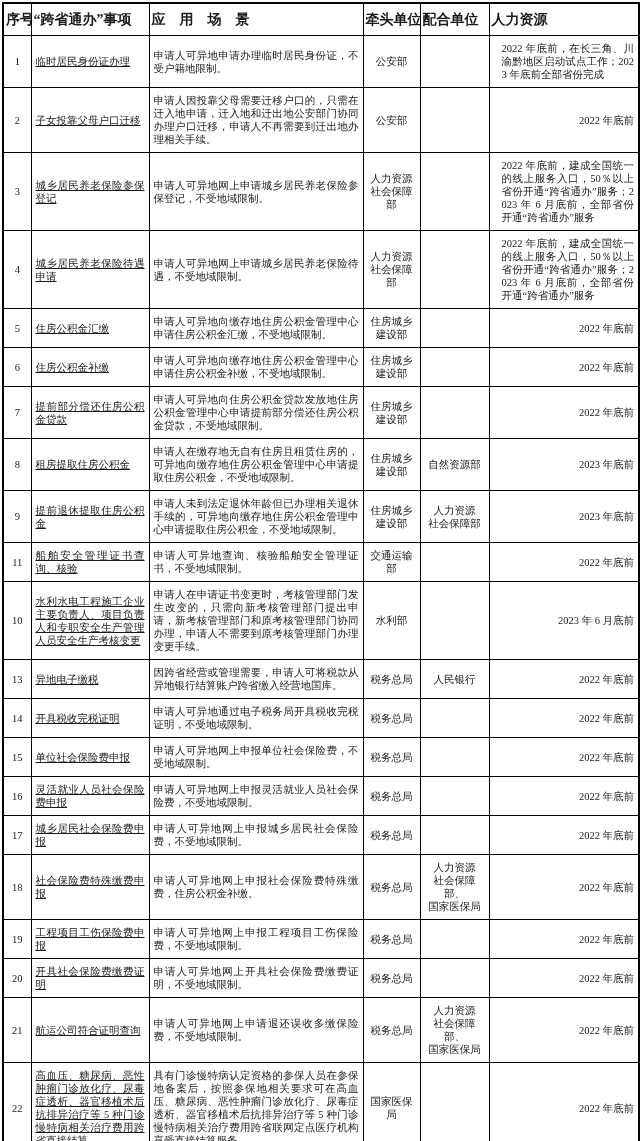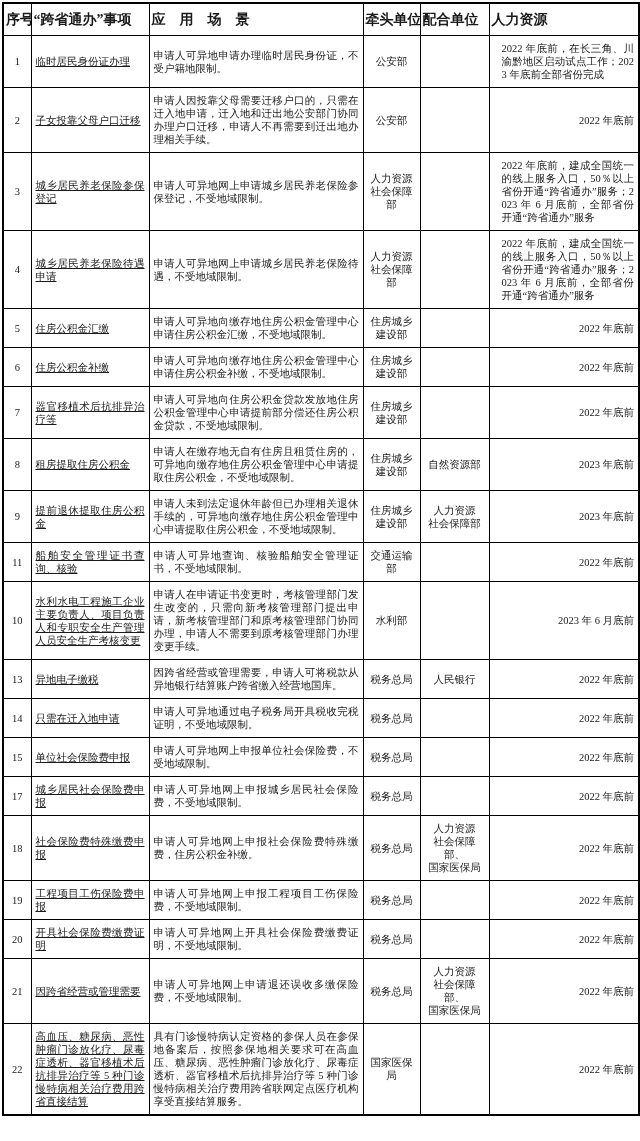--- a/index.html
+++ b/index.html
@@ -143,21 +143,21 @@
     <td class="cell-index">6</td>
     <td class="cell-item">住房公积金补缴</td>
     <td class="cell-scenario">申请人可异地向缴存地住房公积金管理中心申请住房公积金补缴，不受地域限制。</td>
     <td class="cell-lead">住房城乡
 建设部</td>
     <td class="cell-support"></td>
     <td class="cell-time">2022 年底前</td>
   </tr>
         <tr>
     <td class="cell-index">7</td>
-    <td class="cell-item">器官移植术后抗排异治疗等</td>
+    <td class="cell-item">提前部分偿还住房公积金贷款</td>
     <td class="cell-scenario">申请人可异地向住房公积金贷款发放地住房公积金管理中心申请提前部分偿还住房公积金贷款，不受地域限制。</td>
     <td class="cell-lead">住房城乡
 建设部</td>
     <td class="cell-support"></td>
     <td class="cell-time">2022 年底前</td>
   </tr>
         <tr>
     <td class="cell-index">8</td>
     <td class="cell-item">租房提取住房公积金</td>
     <td class="cell-scenario">申请人在缴存地无自有住房且租赁住房的，可异地向缴存地住房公积金管理中心申请提取住房公积金，不受地域限制。</td>
@@ -195,35 +195,43 @@
         <tr>
     <td class="cell-index">13</td>
     <td class="cell-item">异地电子缴税</td>
     <td class="cell-scenario">因跨省经营或管理需要，申请人可将税款从异地银行结算账户跨省缴入经营地国库。</td>
     <td class="cell-lead">税务总局</td>
     <td class="cell-support">人民银行</td>
     <td class="cell-time">2022 年底前</td>
   </tr>
         <tr>
     <td class="cell-index">14</td>
-    <td class="cell-item">只需在迁入地申请</td>
+    <td class="cell-item">开具税收完税证明</td>
     <td class="cell-scenario">申请人可异地通过电子税务局开具税收完税证明，不受地域限制。</td>
     <td class="cell-lead">税务总局</td>
     <td class="cell-support"></td>
     <td class="cell-time">2022 年底前</td>
   </tr>
         <tr>
     <td class="cell-index">15</td>
     <td class="cell-item">单位社会保险费申报</td>
     <td class="cell-scenario">申请人可异地网上申报单位社会保险费，不受地域限制。</td>
     <td class="cell-lead">税务总局</td>
     <td class="cell-support"></td>
     <td class="cell-time">2022 年底前</td>
   </tr>
         <tr>
+    <td class="cell-index">16</td>
+    <td class="cell-item">灵活就业人员社会保险费申报</td>
+    <td class="cell-scenario">申请人可异地网上申报灵活就业人员社会保险费，不受地域限制。</td>
+    <td class="cell-lead">税务总局</td>
+    <td class="cell-support"></td>
+    <td class="cell-time">2022 年底前</td>
+  </tr>
+        <tr>
     <td class="cell-index">17</td>
     <td class="cell-item">城乡居民社会保险费申报</td>
     <td class="cell-scenario">申请人可异地网上申报城乡居民社会保险费，不受地域限制。</td>
     <td class="cell-lead">税务总局</td>
     <td class="cell-support"></td>
     <td class="cell-time">2022 年底前</td>
   </tr>
         <tr>
     <td class="cell-index">18</td>
     <td class="cell-item">社会保险费特殊缴费申报</td>
@@ -245,21 +253,21 @@
         <tr>
     <td class="cell-index">20</td>
     <td class="cell-item">开具社会保险费缴费证明</td>
     <td class="cell-scenario">申请人可异地网上开具社会保险费缴费证明，不受地域限制。</td>
     <td class="cell-lead">税务总局</td>
     <td class="cell-support"></td>
     <td class="cell-time">2022 年底前</td>
   </tr>
         <tr>
     <td class="cell-index">21</td>
-    <td class="cell-item">因跨省经营或管理需要</td>
+    <td class="cell-item">航运公司符合证明查询</td>
     <td class="cell-scenario">申请人可异地网上申请退还误收多缴保险费，不受地域限制。</td>
     <td class="cell-lead">税务总局</td>
     <td class="cell-support">人力资源
 社会保障部、
 国家医保局</td>
     <td class="cell-time">2022 年底前</td>
   </tr>
         <tr>
     <td class="cell-index">22</td>
     <td class="cell-item">高血压、糖尿病、恶性肿瘤门诊放化疗、尿毒症透析、器官移植术后抗排异治疗等 5 种门诊慢特病相关治疗费用跨省直接结算</td>

